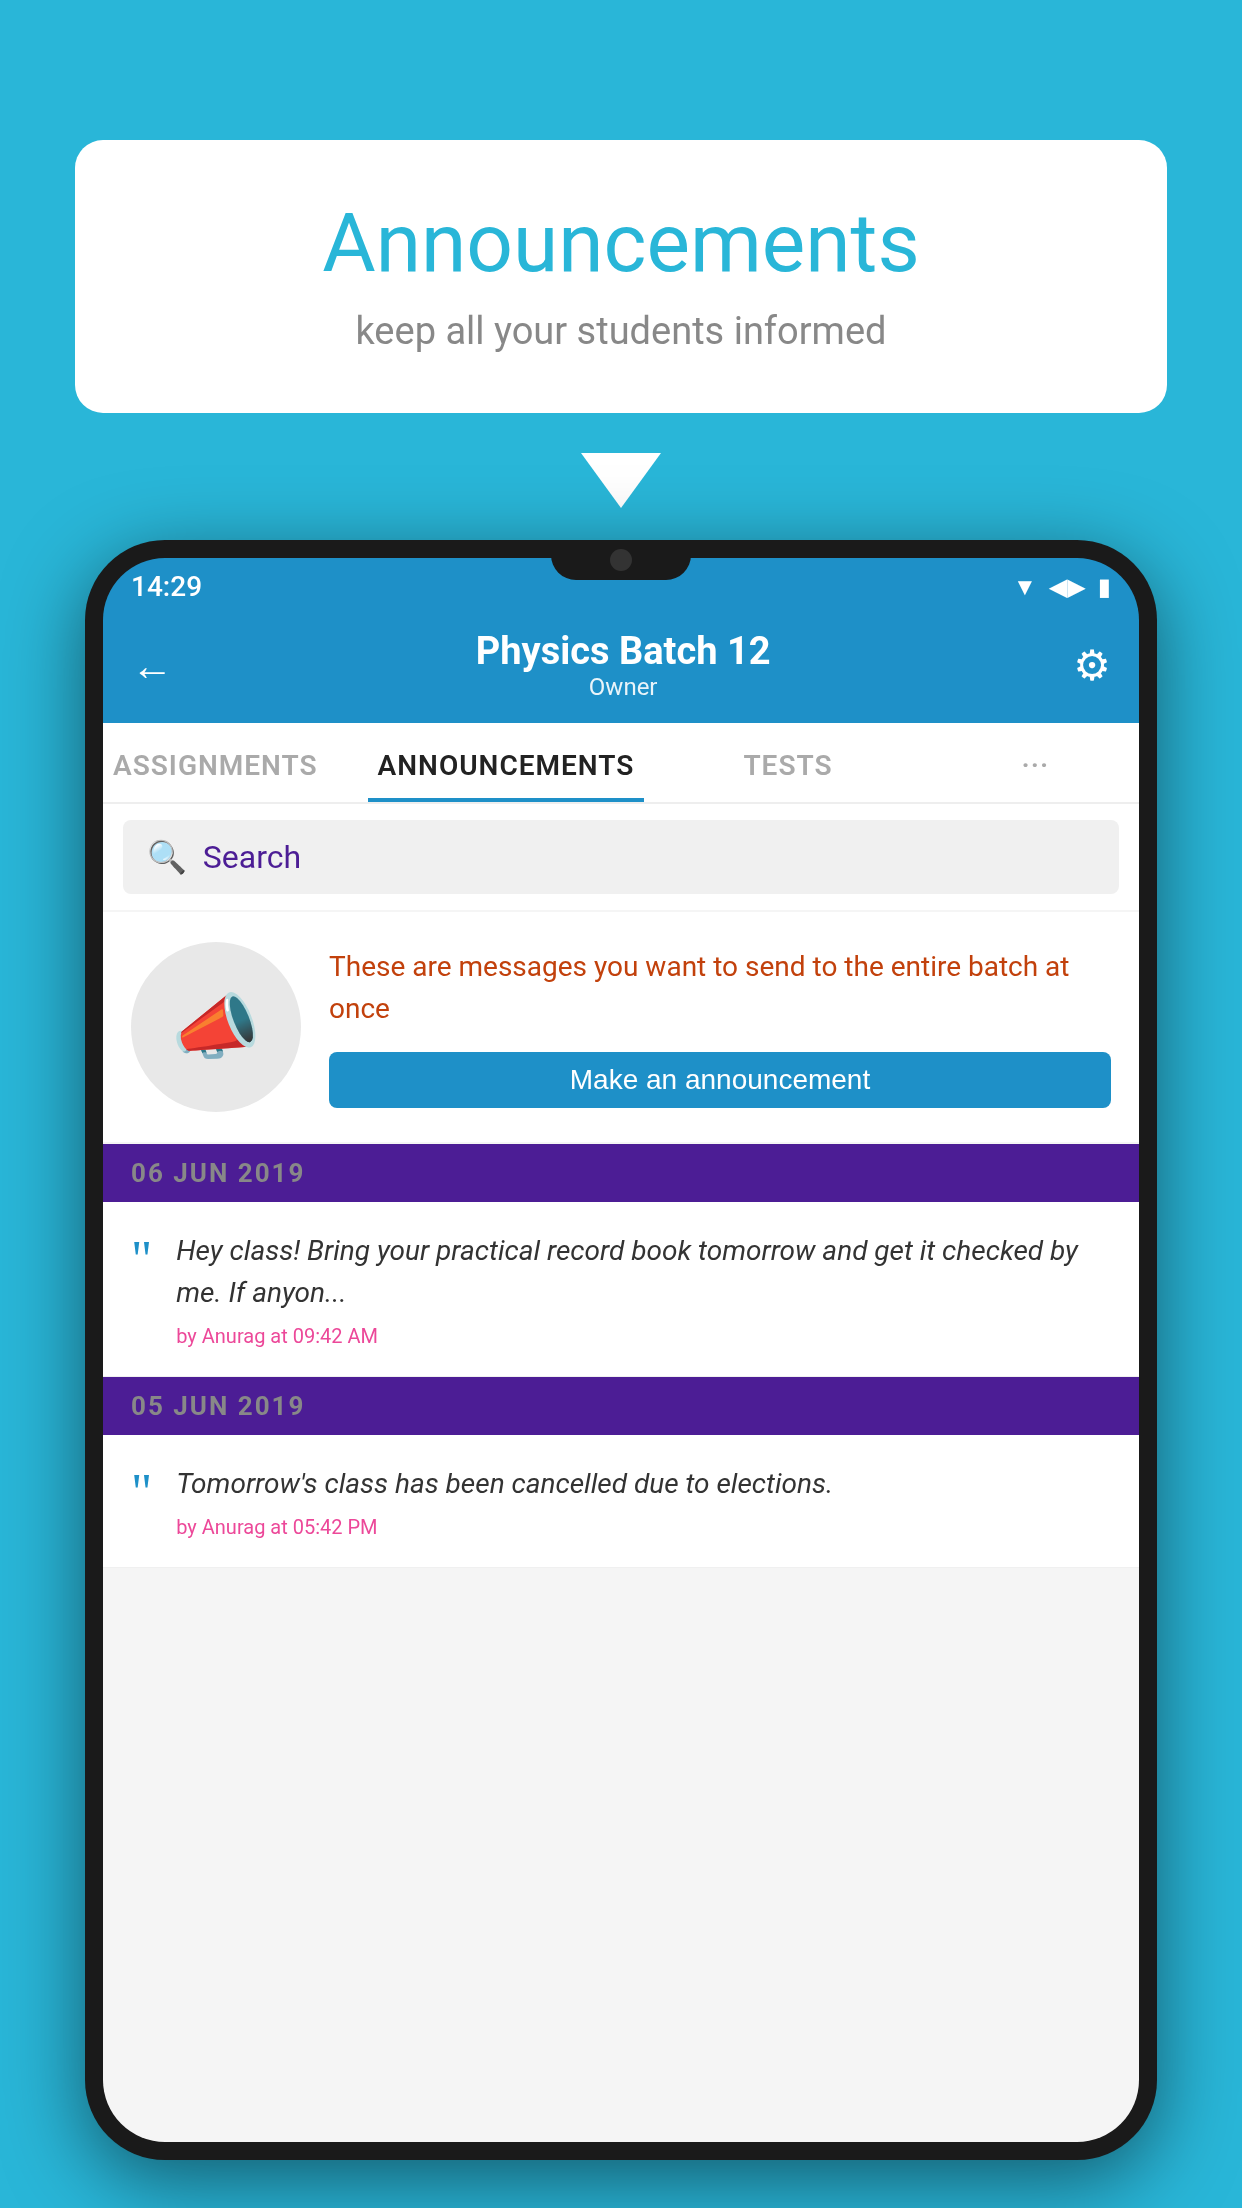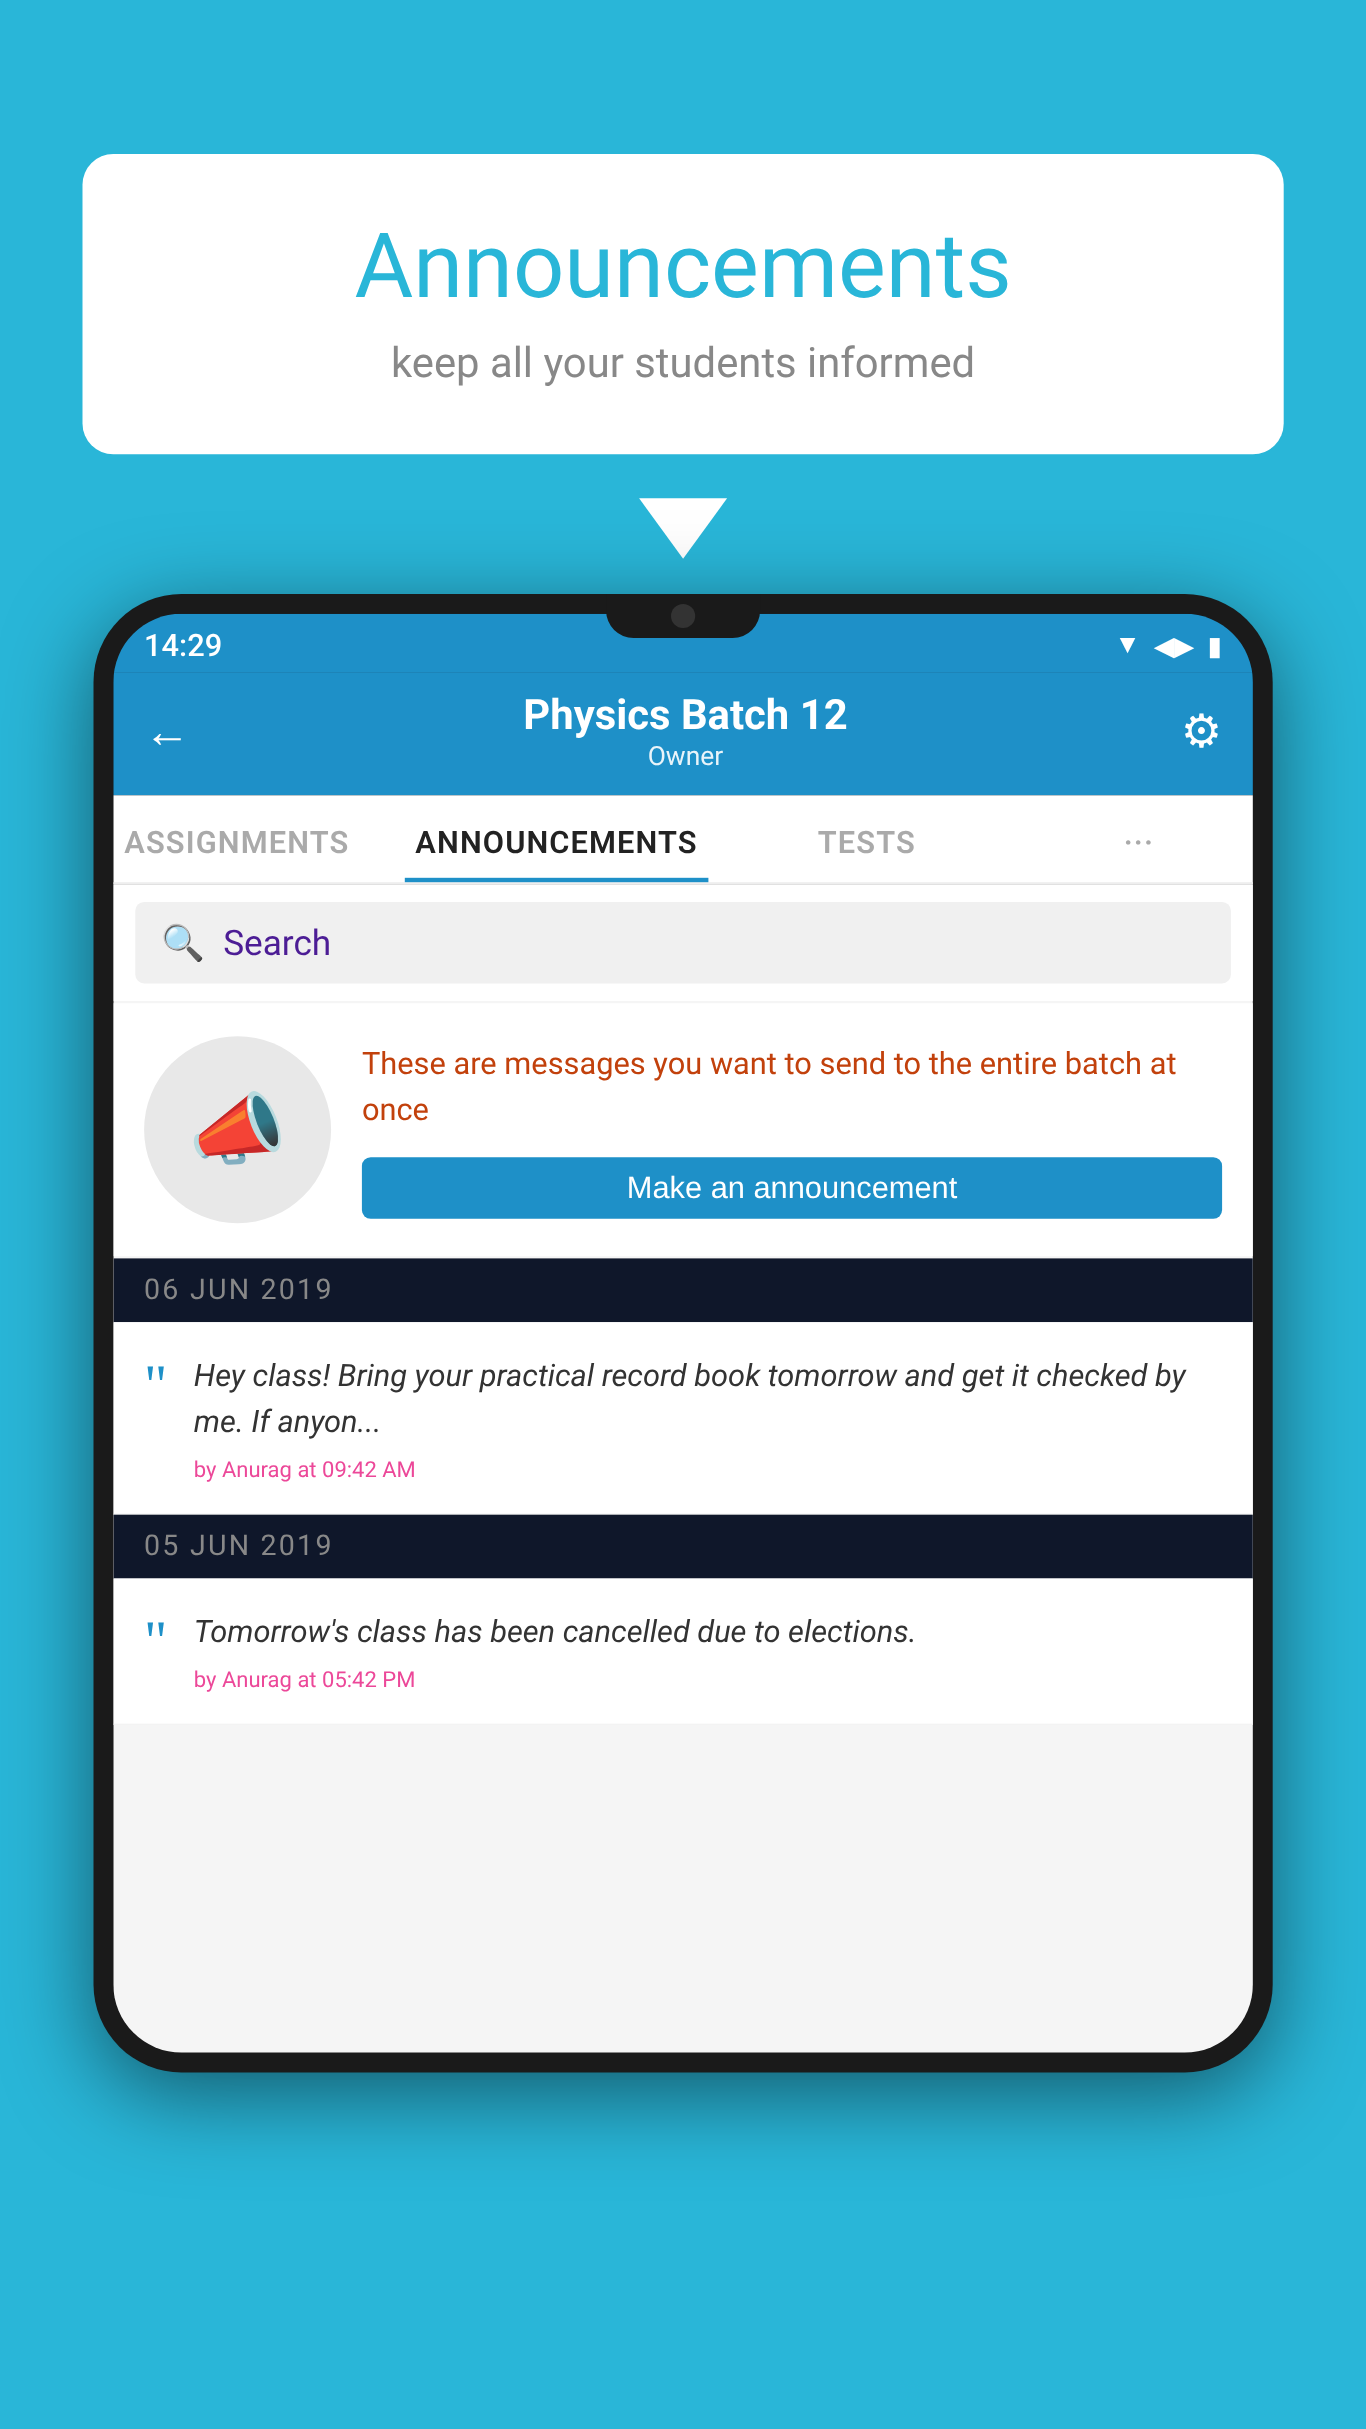--- a/index.html
+++ b/index.html
@@ -62,21 +62,21 @@
       left: 85px;
       right: 85px;
       bottom: 0;
     }
 
     .phone-outer {
       background: #1a1a1a;
       border-radius: 80px;
       padding: 18px;
       position: relative;
-      height: 1344px;
+      height: 1620px;
       box-shadow: 0 20px 80px rgba(0,0,0,0.5);
     }
 
     .phone-notch {
       position: absolute;
       top: 0;
       left: 50%;
       transform: translateX(-50%);
       width: 140px;
       height: 40px;
@@ -267,25 +267,25 @@
       border-radius: 8px;
       padding: 12px 32px;
       font-size: 28px;
       font-weight: 500;
       cursor: pointer;
       width: 100%;
     }
 
     
     .date-separator {
-      background: #0f172a;
+      background: #4c1d95;
       padding: 14px 28px;
       color: #888;
       font-size: 26px;
-      font-weight: 400;
+      font-weight: 700;
       letter-spacing: 2px;
     }
 
     
     .message-item {
       background: white;
       padding: 28px 28px;
       display: flex;
       align-items: flex-start;
       gap: 24px;

